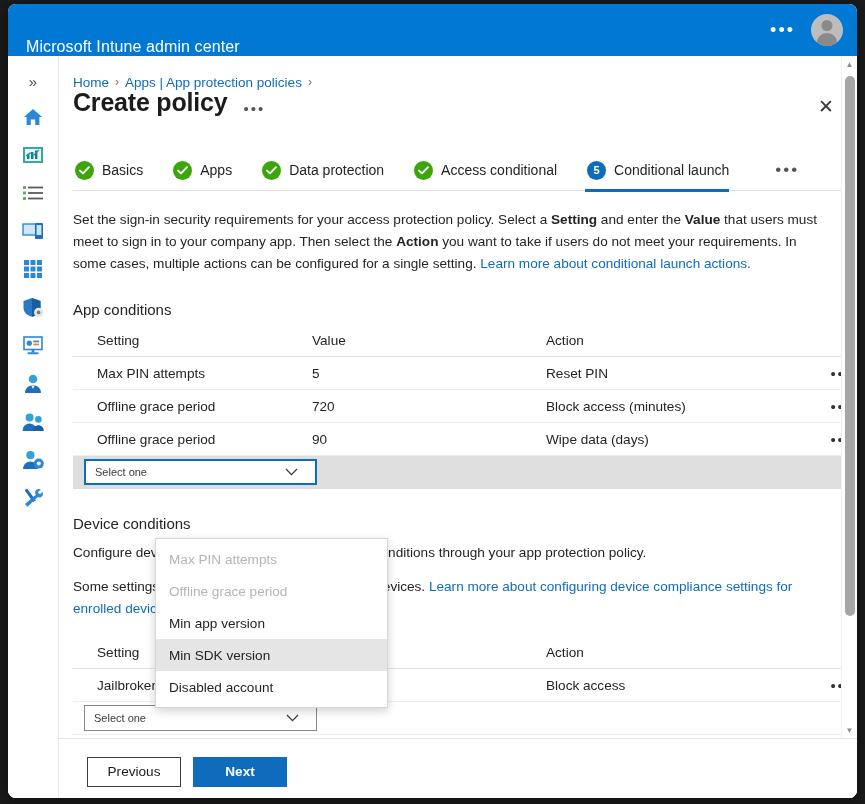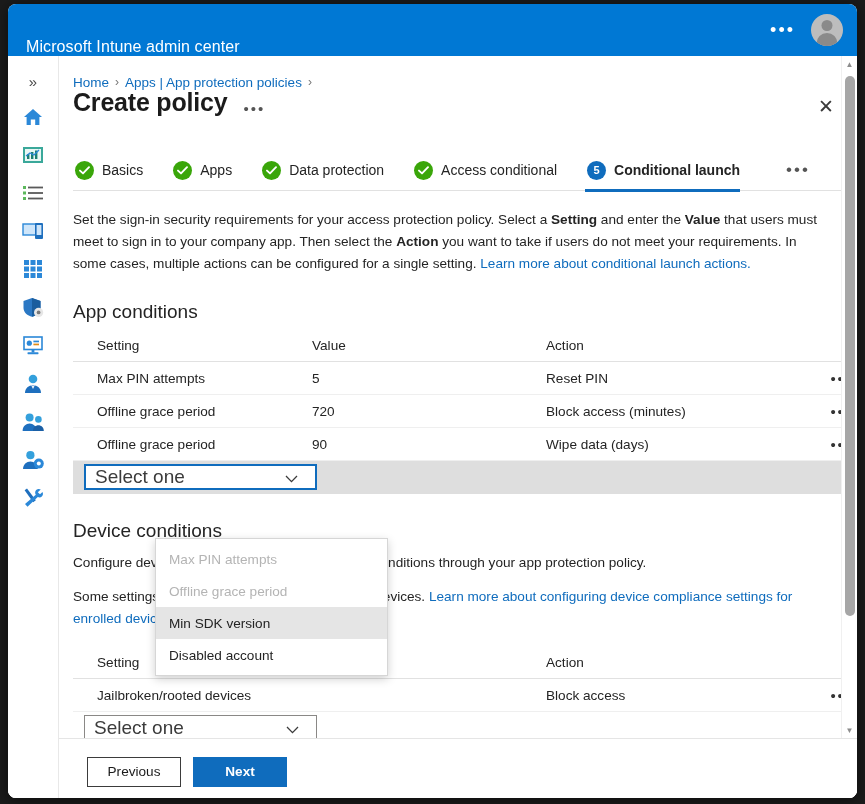--- a/index.html
+++ b/index.html
@@ -150,21 +150,21 @@
     height: 41px;
     padding: 0 14px 0 2px;
     margin-right: 14px;
     cursor: pointer;
     position: relative;
     font-size: 14px;
     color: #242424;
     white-space: nowrap;
   }
   .tab .tab-label { line-height: 1; }
-  .tab.active .tab-label { font-weight: 700; text-align: right; }
+  .tab.active .tab-label { font-weight: 400; text-align: right; }
   .tab.active::after {
     content: ""; position: absolute;
     left: 0; right: 14px; bottom: -1px; height: 2.5px;
     background: #0f6cbd;
   }
   .tab-check {
     width: 19px; height: 19px; border-radius: 50%;
     background: #3aa60a;
     display: inline-flex; align-items: center; justify-content: center;
     flex: 0 0 19px;
@@ -188,21 +188,21 @@
     line-height: 1.62;
     margin-top: 18px;
     max-width: 760px;
     padding-right: 10px;
   }
   #intro b { font-weight: 700; }
   .link { color: #0f6cbd; cursor: pointer; }
 
   
   .section-label {
-    font-size: 19px; color: #242424;
+    font-size: 15px; color: #242424;
     margin-top: 26px;
   }
 
   
   .cond-table { width: 789px; margin-top: 6px; }
   .thead, .trow {
     display: flex; align-items: center;
     font-size: 13.6px; color: #242424;
   }
   .thead { height: 33px; border-bottom: 1px solid #e1e1e1; }
@@ -215,21 +215,21 @@
                cursor: pointer; user-select: none; }
   .trow.selected { background: #dedede; border-bottom: 1px solid #dedede; }
   .combo {
     position: relative;
     width: 233px; height: 26px;
     margin-left: 11px;
     background: #ffffff;
     border: 1px solid #8a8886;
     display: flex; align-items: center;
     padding: 0 8px 0 9px;
-    font-size: 19px; color: #3b3b3b;
+    font-size: 11px; color: #3b3b3b;
     cursor: pointer;
   }
   .combo.focused { border: 2px solid #0f6cbd; }
   .combo .chevron {
     margin-left: auto; margin-right: 9px;
     color: #444;
   }
 
   
   #dropdown-panel {
@@ -591,20 +591,21 @@
                     <path d="M1 1 L6.5 6.6 L12 1" stroke="#3b3b3b" stroke-width="1.3" fill="none"></path>
                   </svg>
               </span>
             </div>
           </div>
         </div>
 
         <div id="dropdown-panel">
           <div class="opt disabled">Max PIN attempts</div>
           <div class="opt disabled">Offline grace period</div>
+          <div class="opt">Min app version</div>
           <div class="opt hovered">Min SDK version</div>
           <div class="opt">Disabled account</div>
         </div>
 
         <div id="vscroll">
           <div class="sb-arrow">▲</div>
           <div class="sb-thumb"></div>
           <div class="sb-arrow bottom">▼</div>
         </div>
 

